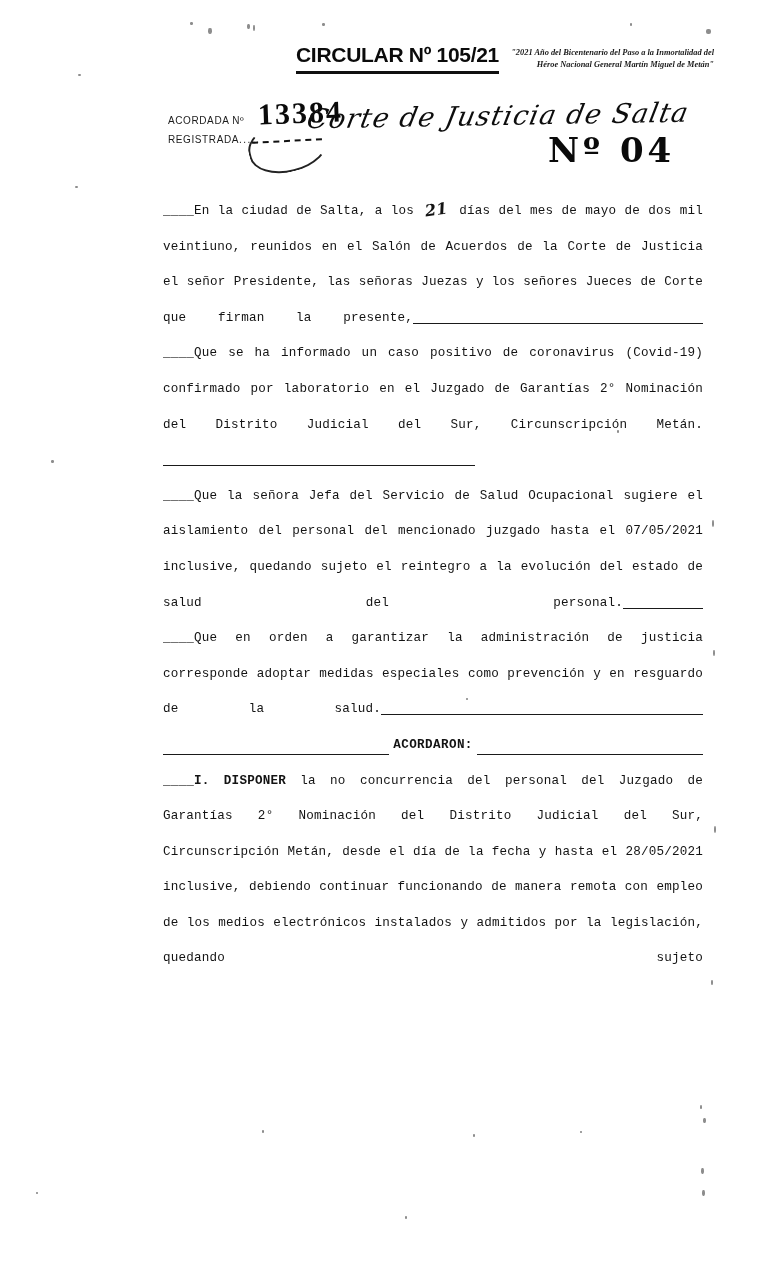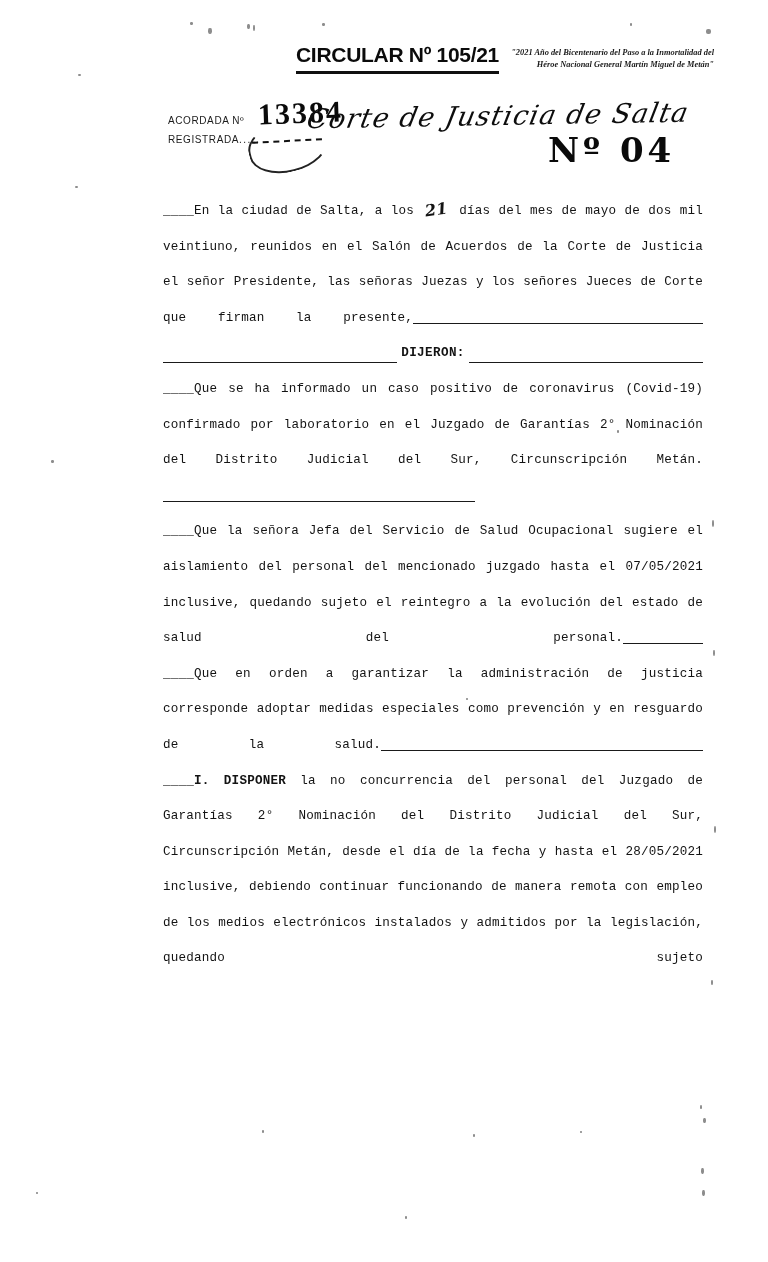--- a/index.html
+++ b/index.html
@@ -243,30 +243,30 @@
 
   <div class="folio-number">
     <span>Nº</span>
     <span>04</span>
   </div>
 
   <div class="body-text">
 
     <p class="para just-all"><span class="lead">____</span><span>En la ciudad de Salta, a los </span><span class="handwritten-day">21</span><span> días del mes de mayo de dos mil veintiuno, reunidos en el Salón de Acuerdos de la Corte de Justicia el señor Presidente, las señoras Juezas y los señores Jueces de Corte que firman la presente,</span><span class="fill" style="width:290px;"></span></p>
 
+
+    <p class="para just-all"><span class="lead">____</span><span>Que se ha informado un caso positivo de coronavirus (Covid-19) confirmado por laboratorio en el Juzgado de Garantías 2° Nominación del Distrito Judicial del Sur, Circunscripción Metán.</span><span class="fill" style="width:312px;"></span></p>
+
+    <p class="para just-all"><span class="lead">____</span><span>Que la señora Jefa del Servicio de Salud Ocupacional sugiere el aislamiento del personal del mencionado juzgado hasta el 07/05/2021 inclusive, quedando sujeto el reintegro a la evolución del estado de salud del personal.</span><span class="fill" style="width:80px;"></span></p>
+
+    <p class="para just-all"><span class="lead">____</span><span>Que en orden a garantizar la administración de justicia corresponde adoptar medidas especiales como prevención y en resguardo de la salud.</span><span class="fill" style="width:322px;"></span></p>
+
+
     <div class="centered-kw">
       <span class="rule"></span>
-      <span class="kw">DIJERON:</span>
+      <span class="kw">ACORDARON:</span>
       <span class="rule"></span>
     </div>
 
-    <p class="para just-all"><span class="lead">____</span><span>Que se ha informado un caso positivo de coronavirus (Covid-19) confirmado por laboratorio en el Juzgado de Garantías 2° Nominación del Distrito Judicial del Sur, Circunscripción Metán.</span><span class="fill" style="width:312px;"></span></p>
-
-    <p class="para just-all"><span class="lead">____</span><span>Que la señora Jefa del Servicio de Salud Ocupacional sugiere el aislamiento del personal del mencionado juzgado hasta el 07/05/2021 inclusive, quedando sujeto el reintegro a la evolución del estado de salud del personal.</span><span class="fill" style="width:80px;"></span></p>
-
-    <p class="para just-all"><span class="lead">____</span><span>Que en orden a garantizar la administración de justicia corresponde adoptar medidas especiales como prevención y en resguardo de la salud.</span><span class="fill" style="width:322px;"></span></p>
-
-
-
     <p class="para just-all"><span class="lead">____</span><span class="b">I. DISPONER</span><span> la no concurrencia del personal del Juzgado de Garantías 2° Nominación del Distrito Judicial del Sur, Circunscripción Metán, desde el día de la fecha y hasta el 28/05/2021 inclusive, debiendo continuar funcionando de manera remota con empleo de los medios electrónicos instalados y admitidos por la legislación, quedando sujeto</span></p>
 
   </div>
 </div>
 
 </body></html>

